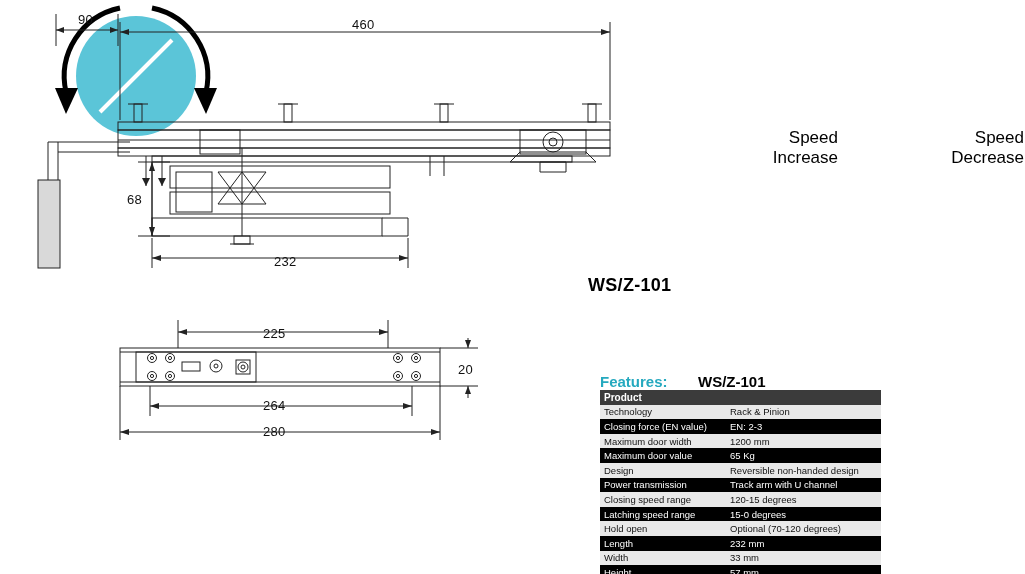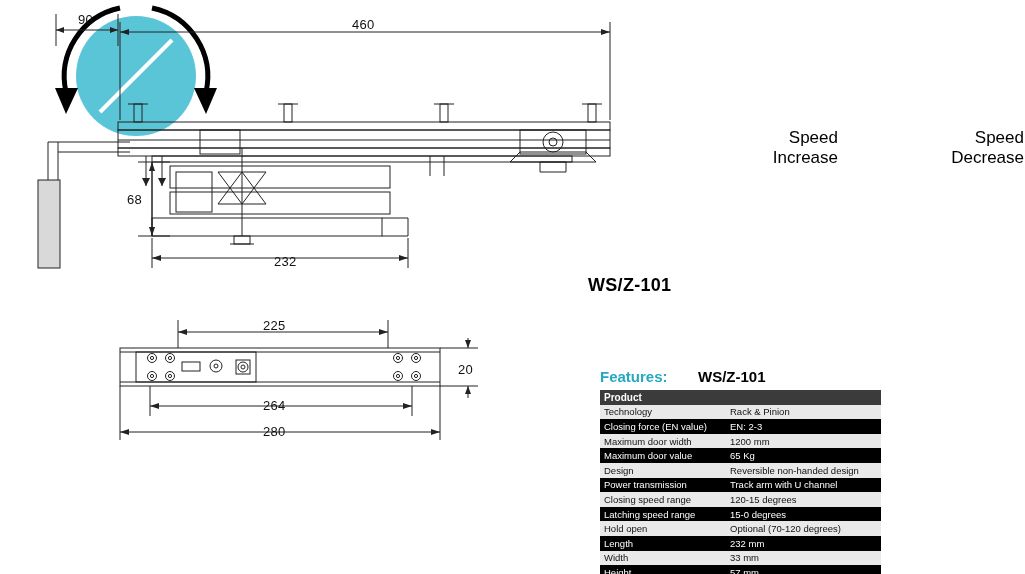--- a/index.html
+++ b/index.html
@@ -13,21 +13,21 @@
   #speed-dial{left:752px;top:18px;width:273px;height:160px;}
   .dial-label{font-size:17px;line-height:20px;color:#000;text-align:right;font-family:"Liberation Sans",sans-serif;}
   #speed-increase-label{position:absolute;left:748px;top:128px;width:90px;}
   #speed-decrease-label{position:absolute;left:928px;top:128px;width:96px;}
 
   
   #model-name{position:absolute;left:588px;top:275px;font-size:18px;font-weight:bold;letter-spacing:.3px;}
 
   
   #features{position:absolute;left:600px;top:368px;width:281px;}
-  #features .f-head{display:flex;align-items:flex-start;height:22px;}
+  #features .f-head{display:flex;align-items:flex-end;height:22px;}
   #features .f-title{color:#25a9bf;font-weight:bold;font-size:15px;width:98px;}
   #features .f-model{font-weight:bold;font-size:15px;color:#000;}
   table.ft{border-collapse:collapse;width:281px;font-size:9.5px;table-layout:fixed;}
   table.ft td{padding:1px 4px;height:12.6px;line-height:11px;vertical-align:middle;margin-left:17px;}
   table.ft td.c1{width:118px;}
   table.ft tr.hdr td{background:#3b3b3b;color:#fff;font-weight:bold;font-size:10px;}
   table.ft tr.alt td{background:#000000;color:#fff;}
   table.ft tr.norm td{background:#e9e9e9;color:#111;}
   table.ft tr.norm td.c1{background:#e9e9e9;}
 </style>
@@ -185,21 +185,21 @@
 
       <line x1="120" y1="86" x2="120" y2="140"></line>
       <line x1="440" y1="86" x2="440" y2="140"></line>
       <line x1="120" y1="132" x2="440" y2="132"></line>
       <polygon points="120,132 129,129 129,135" fill="#222" stroke="none"></polygon>
       <polygon points="440,132 431,129 431,135" fill="#222" stroke="none"></polygon>
     </g>
   </svg>
 </div>
 
-<div class="abs dim-label" style="left:263px;top:318px;">225</div>
+<div class="abs dim-label" style="left:263px;top:326px;">225</div>
 <div class="abs dim-label" style="left:458px;top:362px;">20</div>
 <div class="abs dim-label" style="left:263px;top:398px;">264</div>
 <div class="abs dim-label" style="left:263px;top:424px;">280</div>
 
 <div id="speed-dial">
   <svg width="273" height="160" viewBox="0 0 273 160">
 
     <circle cx="136" cy="76" r="60" fill="#5bc5d8" stroke="none"></circle>
     <line x1="100" y1="112" x2="172" y2="40" stroke="#ffffff" stroke-width="4"></line>
 

